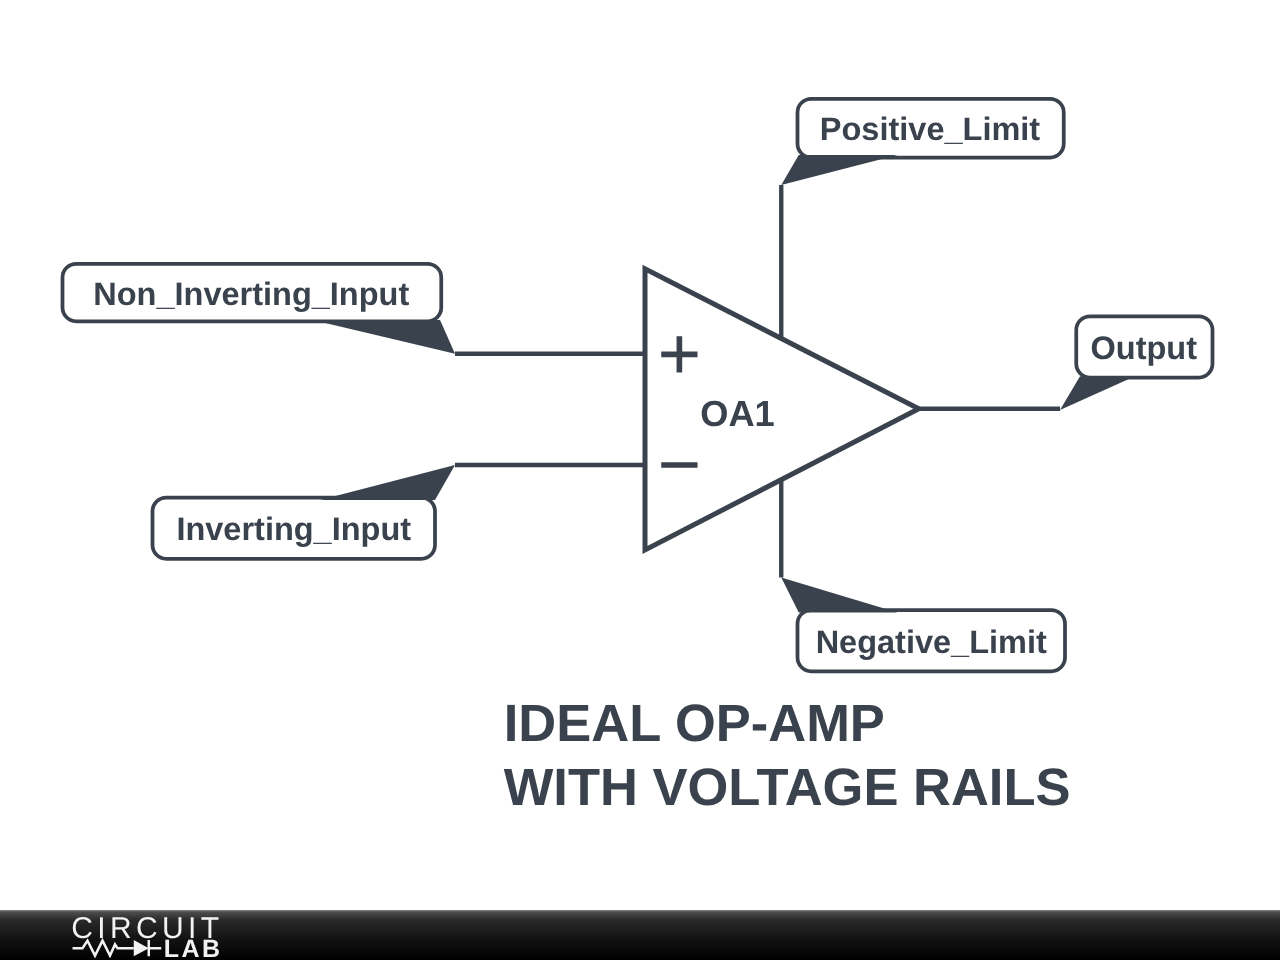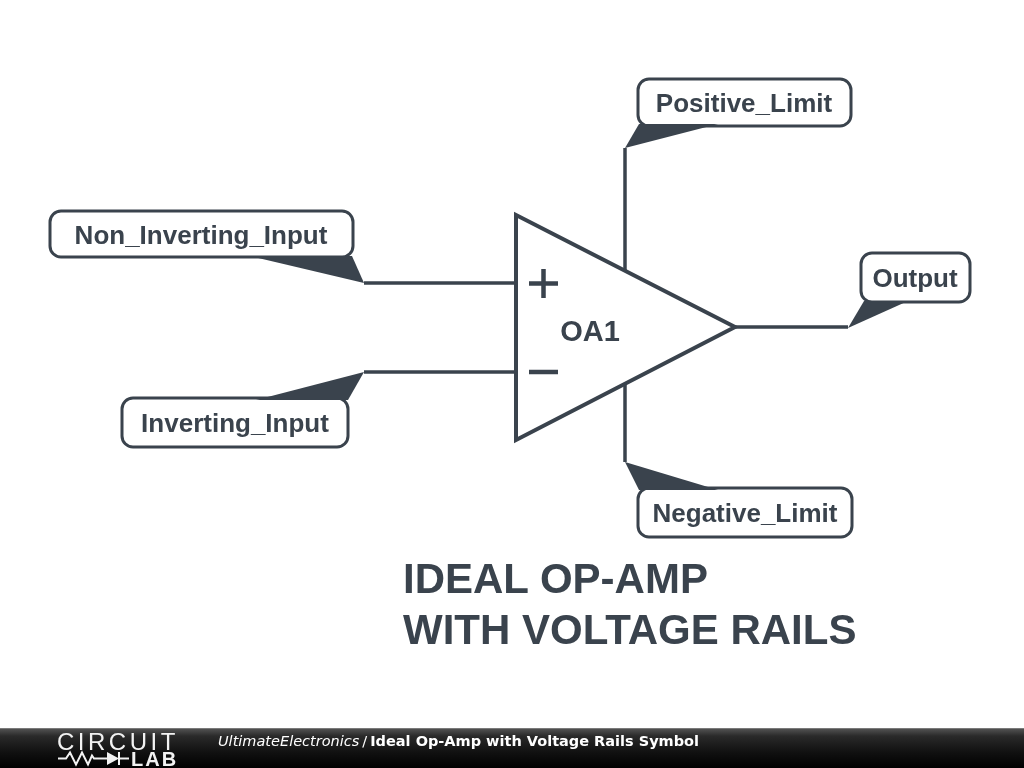--- a/index.html
+++ b/index.html
@@ -105,19 +105,16 @@
     <div class="logo">
       <svg width="130" height="40" viewBox="0 0 130 40">
         <text class="logo-top" x="0" y="22">CIRCUIT</text>
         <path class="logo-wire" d="M1 30.5 H9 L13 24.5 L19 36.5 L25 24.5 L31 36.5 L35 27.5 L37 30.5 H50"></path>
         <path class="logo-diode" d="M50 24 L50 37 L62 30.5 Z"></path>
         <path class="logo-wire" d="M62 24 V37 M62 30.5 H72"></path>
         <text class="logo-bottom" x="74" y="37.5">LAB</text>
       </svg>
     </div>
     <div class="footer-lines">
-      <div class="footer-line1">
-        <span class="author">UltimateElectronics</span><span class="sep">/</span><span class="doc">Ideal Op-Amp with Voltage Rails Symbol</span>
-      </div>
     </div>
   </div>
 
 </div>
 
 </body></html>

